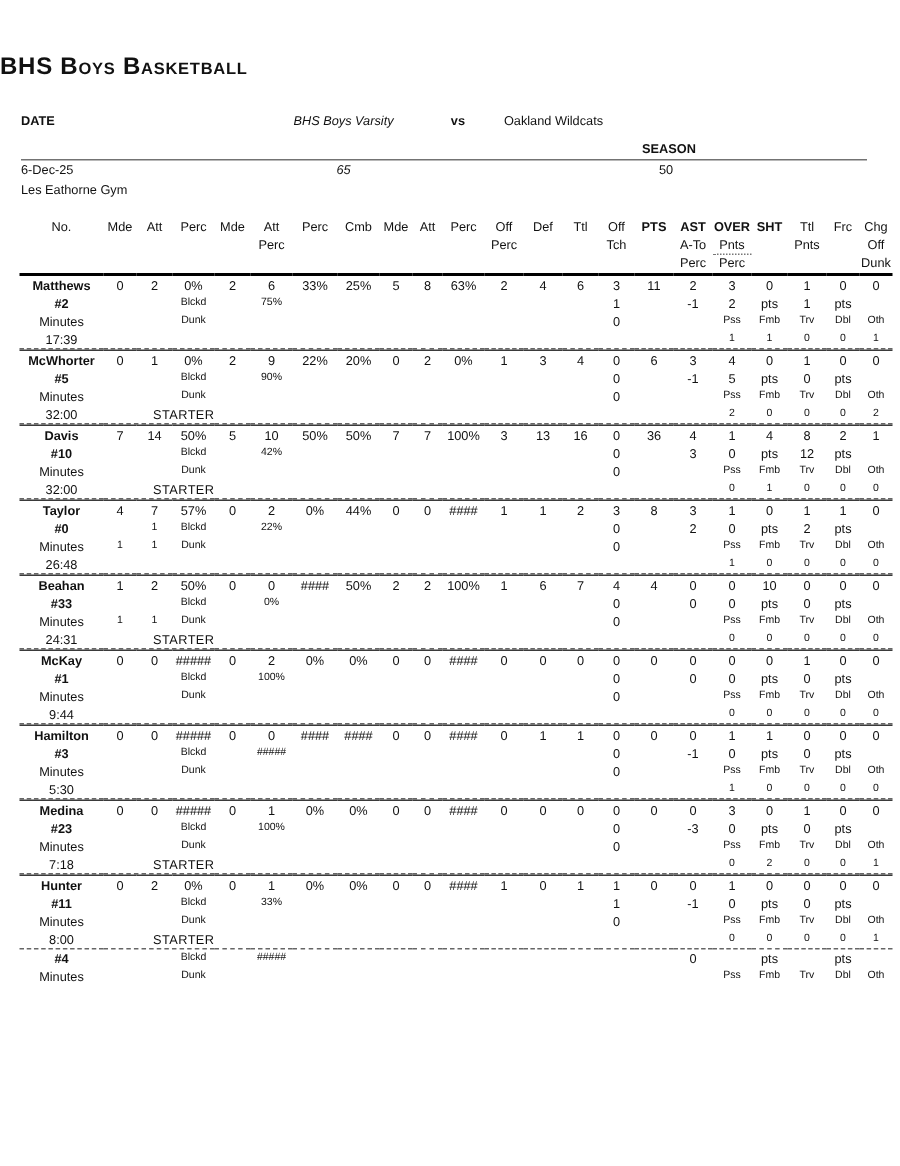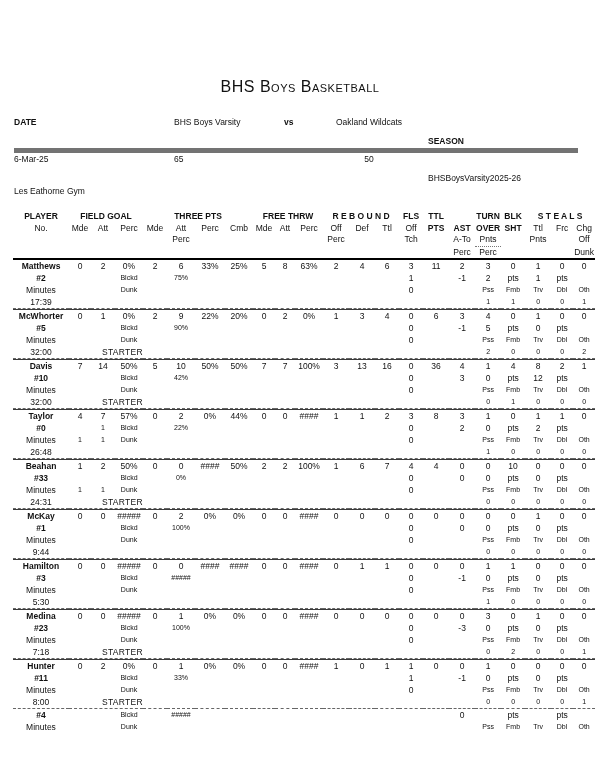--- a/index.html
+++ b/index.html
@@ -3,32 +3,32 @@
 <meta charset="utf-8">
 <style>
   * { box-sizing: border-box; }
   html,body { margin:0; padding:0; }
   body {
     width:600px; height:777px; background:#ffffff; color:#111;
     font-family:"Liberation Sans", sans-serif; overflow:hidden;
   }
   .page { width:600px; height:777px; position:relative; }
   .title {
-    text-align:center; font-weight:normal; font-variant:small-caps;
-    font-size:16px; letter-spacing:.5px; padding-top:78px;
+    font-weight:bold; font-variant:small-caps;
+    font-size:16px; letter-spacing:.5px; padding-top:36px;
   }
   .info { margin:20px 22px 0 14px; font-size:8.5px; line-height:13px; }
   .info-row { display:flex; }
-  .info-row.rule { border-bottom:5px solid #737373; }
+  .info-row.rule { border-bottom:1px solid #737373; }
   .i-left { width:160px; }
   .i-center { flex:1; display:flex; }
   .i-right { width:150px;margin-top:19px; }
   .lbl { font-weight:bold; }
-  .team-home { width:110px; text-align:left; }
-  .vs-cell { width:26px; text-align:left; font-weight:bold; }
+  .team-home { width:110px; text-align:center;font-style:italic; }
+  .vs-cell { width:26px; text-align:right; font-weight:bold; }
   .team-away { flex:1; text-align:center; }
   table {
     border-collapse:separate; border-spacing:0; table-layout:fixed;
     margin:13px 0 0 13px; width:582px;
   }
   th, td {
     padding:0; font-size:8.5px; font-weight:normal; text-align:center;
     line-height:12px; white-space:nowrap; overflow:hidden;
   }
   thead th { line-height:11.5px; vertical-align:bottom; }
@@ -52,27 +52,26 @@
     <div class="info-row rule">
       <div class="i-left lbl">DATE</div>
       <div class="i-center">
         <span class="team-home">BHS Boys Varsity</span>
         <span class="vs-cell">vs</span>
         <span class="team-away">Oakland Wildcats</span>
       </div>
       <div class="i-right lbl">SEASON</div>
     </div>
     <div class="info-row">
-      <div class="i-left">6-Mar-25</div>
+      <div class="i-left">6-Dec-25</div>
       <div class="i-center">
         <span class="team-home">65</span>
         <span class="vs-cell"></span>
         <span class="team-away">50</span>
       </div>
-      <div class="i-right">BHSBoysVarsity2025-26</div>
     </div>
     <div class="info-row">
       <div class="i-left">Les Eathorne Gym</div>
     </div>
   </div>
 
   <table>
     <colgroup>
       <col style="width:56px">
         <col style="width:22px">
@@ -92,33 +91,20 @@
         <col style="width:26px">
       <col style="width:26px">
         <col style="width:26px">
         <col style="width:24px">
         <col style="width:26px">
       <col style="width:22px">
         <col style="width:22px">
     </colgroup>
     <thead>
       <tr>
-        <th class="grp">PLAYER</th>
-        <th class="grp" colspan="3">FIELD GOAL</th>
-        <th class="grp" colspan="4">THREE PTS</th>
-        <th class="grp" colspan="3">FREE THRW</th>
-        <th class="grp" colspan="3">R E B O U N D</th>
-        <th class="grp">FLS</th>
-        <th class="grp">TTL</th>
-        <th></th>
-        <th class="grp">TURN</th>
-        <th class="grp">BLK</th>
-        <th class="grp" colspan="3">S T E A L S</th>
-      </tr>
-      <tr>
         <th>No.</th>
         <th>Mde</th>
         <th>Att</th>
         <th>Perc</th>
         <th>Mde</th>
         <th>Att</th>
         <th>Perc</th>
         <th>Cmb</th>
         <th>Mde</th>
         <th>Att</th>

